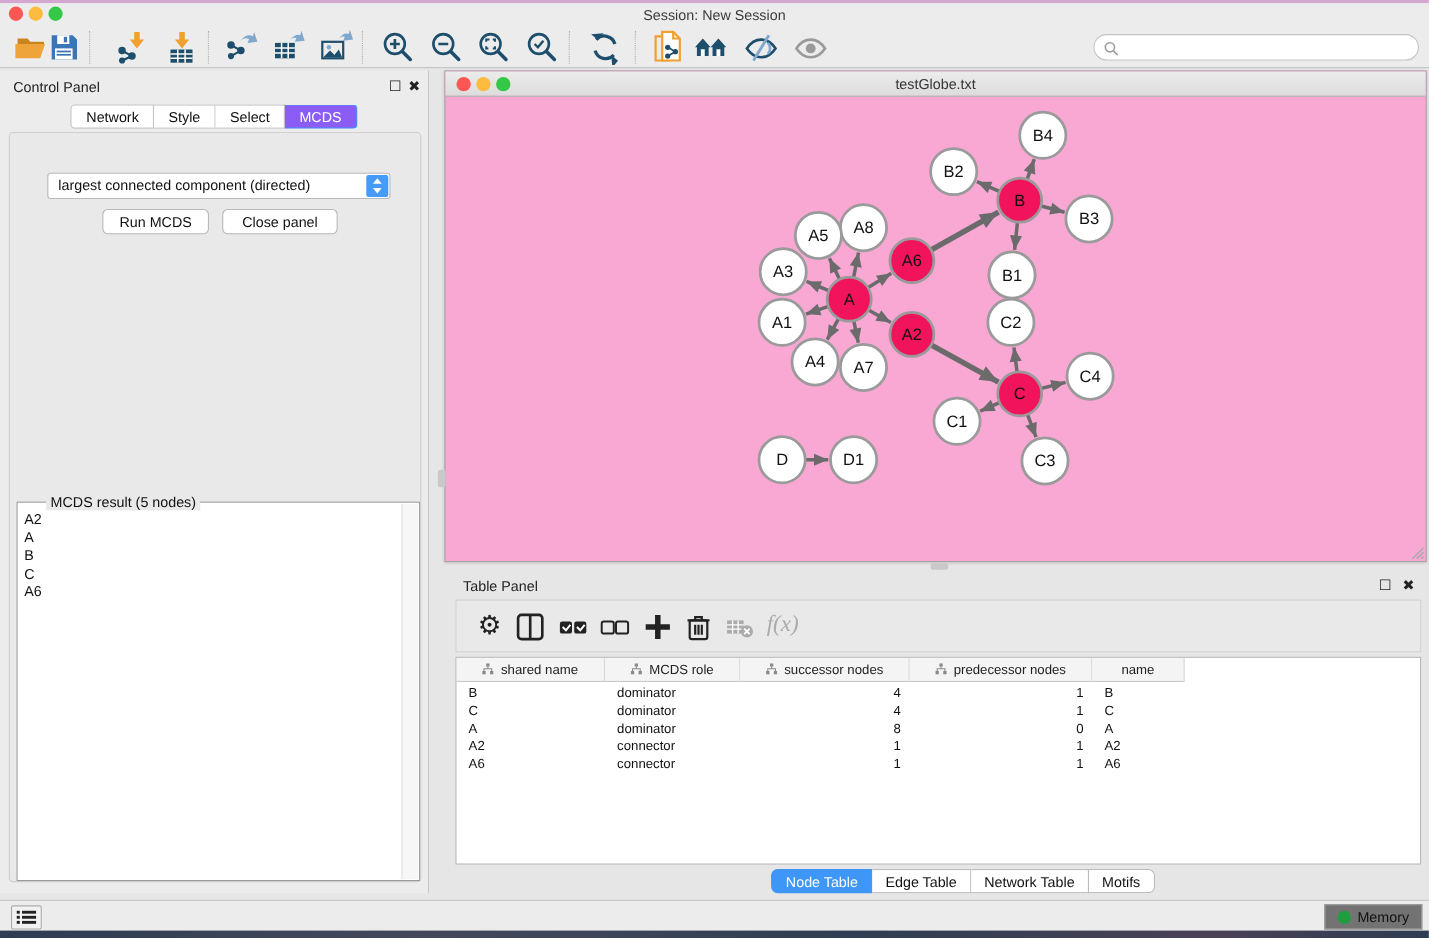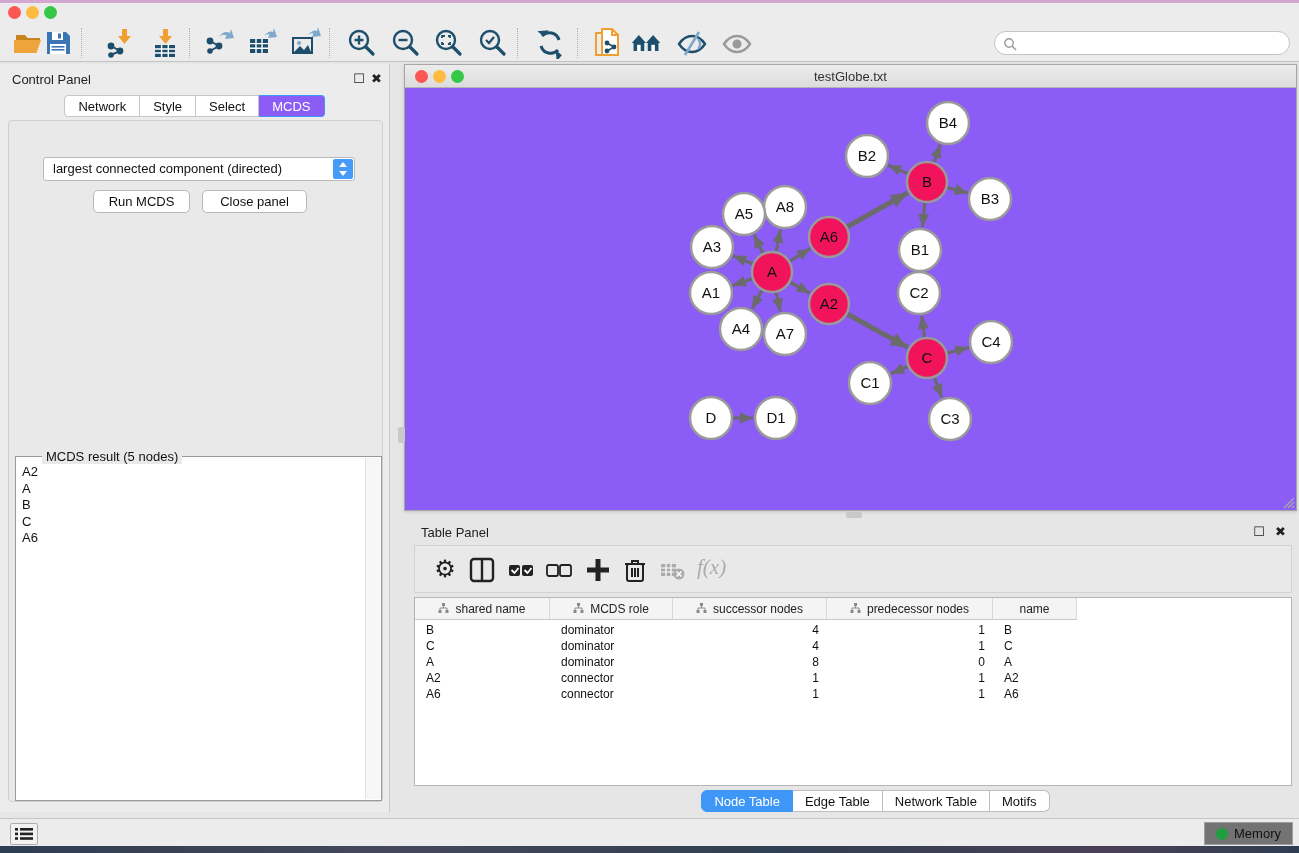--- a/index.html
+++ b/index.html
@@ -53,21 +53,21 @@
   #result-legend { position:absolute; left:6px; top:-8px; background:#E9E9E9;
     padding:0 4px; font-size:13px; color:#111;margin-left:20px; }
   #result-list { position:absolute; left:1px; top:7px; right:16px; bottom:1px;
     font-size:13px; color:#111; overflow:hidden; }
   #result-list div { padding-left:5px; line-height:16.5px; }
   #result-scroll { position:absolute; top:1px; right:1px; bottom:1px; width:15px;
     background:#F7F7F7; border-left:1px solid #E2E2E2; }
 
   
   #network-window { left:404px; top:64px; width:893px; height:447px;
-    background:#8b5cf6; border:1px solid #A6A6A6; box-shadow:0 1px 3px rgba(0,0,0,.15);padding-left:45px; }
+    background:#f9a8d4; border:1px solid #A6A6A6; box-shadow:0 1px 3px rgba(0,0,0,.15);padding-left:45px; }
   #nw-titlebar { position:absolute; left:0; top:0; right:0; height:23px;
     background:linear-gradient(#ECECEC,#DCDCDC); border-bottom:1px solid #B5B5B5; }
   #nw-title { position:absolute; left:0; right:0; top:4px; text-align:center;
     font-size:13px; color:#333; }
   #graph-canvas { position:absolute; left:1px; top:24px; }
   #nw-grip { position:absolute; right:1px; bottom:1px; }
   .scroll-nub { background:#C9C9C9; border-radius:2px; }
 
   
   #table-panel { left:404px; top:520px; width:895px; height:292px; }
@@ -108,20 +108,21 @@
 </style>
 </head>
 <body>
 
 <div id="pink-strip" class="abs"></div>
 
 <div id="titlebar" class="abs">
   <span class="tl red" style="left:8px;top:3px"></span>
   <span class="tl yellow" style="left:26px;top:3px"></span>
   <span class="tl green" style="left:44px;top:3px"></span>
+  <div class="title">Session: New Session</div>
 </div>
 
 <div id="main-toolbar" class="abs">
   <svg class="tb-icon" style="left:12px" viewBox="0 0 32 32">
     <path d="M4 8 h9 l2.5 3 H28 v4 H4 z" fill="#C9841F"></path>
     <path d="M2 13 h27 l-4.5 13 H2 z" fill="#EFA33B"></path>
   </svg>
   <svg class="tb-icon" style="left:42px" viewBox="0 0 32 32">
     <path d="M5 5 h19 l4 4 v18 H5 z" fill="#3A76B5"></path>
     <rect x="10" y="5" width="11" height="8" fill="#fff"></rect>

